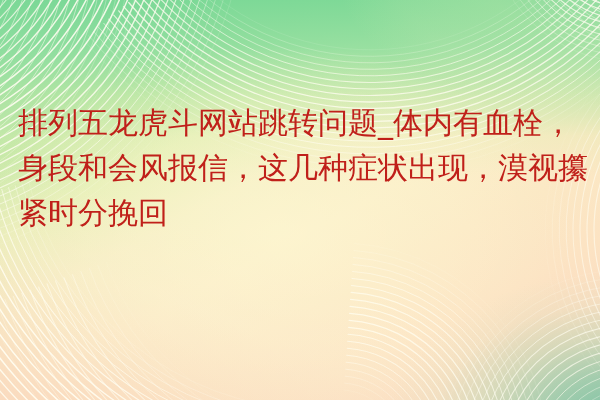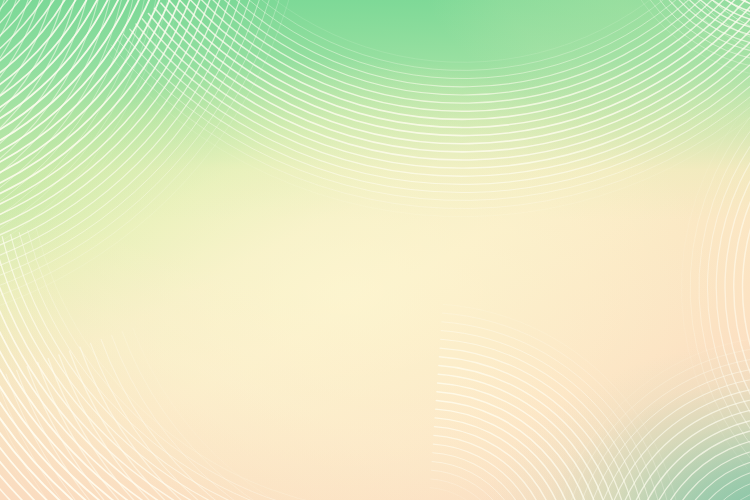--- a/index.html
+++ b/index.html
@@ -380,14 +380,15 @@
           <path d="M 180.47 231.02 A 151.00 151.00 0 0 1 324.73 59.09" stroke="#fffdf0" stroke-width="0.97" stroke-opacity="0.627" stroke-linecap="round"></path>
           <path d="M 172.55 232.13 A 159.00 159.00 0 0 1 324.45 51.10" stroke="#fffdf0" stroke-width="0.89" stroke-opacity="0.579" stroke-linecap="round"></path>
           <path d="M 164.63 233.24 A 167.00 167.00 0 0 1 324.17 43.10" stroke="#fffdf0" stroke-width="0.79" stroke-opacity="0.519" stroke-linecap="round"></path>
           <path d="M 156.70 234.36 A 175.00 175.00 0 0 1 323.89 35.11" stroke="#fffdf0" stroke-width="0.68" stroke-opacity="0.445" stroke-linecap="round"></path>
           <path d="M 148.78 235.47 A 183.00 183.00 0 0 1 323.61 27.11" stroke="#fffdf0" stroke-width="0.57" stroke-opacity="0.353" stroke-linecap="round"></path>
           <path d="M 140.86 236.58 A 191.00 191.00 0 0 1 323.33 19.12" stroke="#fffdf0" stroke-width="0.45" stroke-opacity="0.200" stroke-linecap="round"></path>
         </g>
     </svg>
   </div>
 
+  <p id="headline">排列五龙虎斗网站跳转问题_体内有血栓，身段和会风报信，这几种症状出现，漠视攥紧时分挽回</p>
 
 </div>
 
 </body></html>

